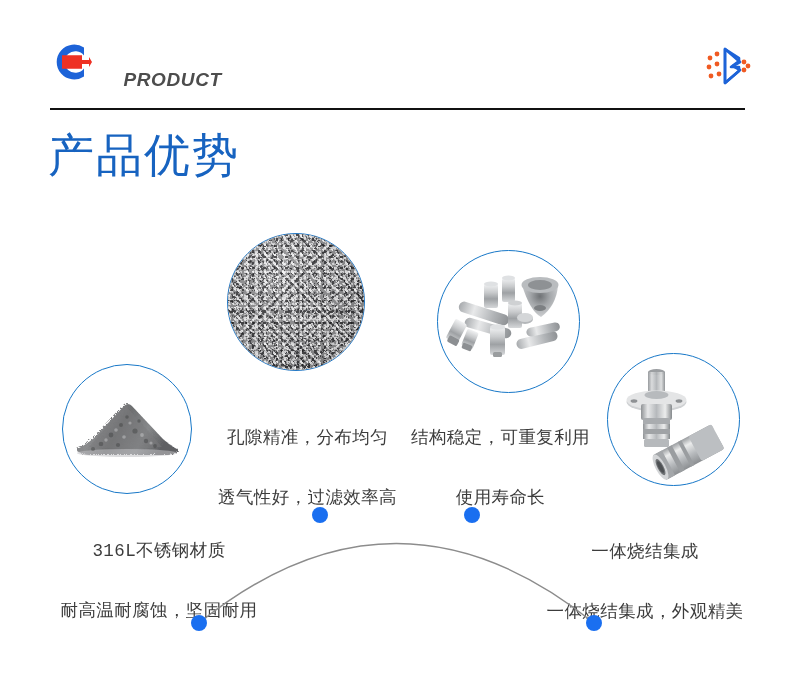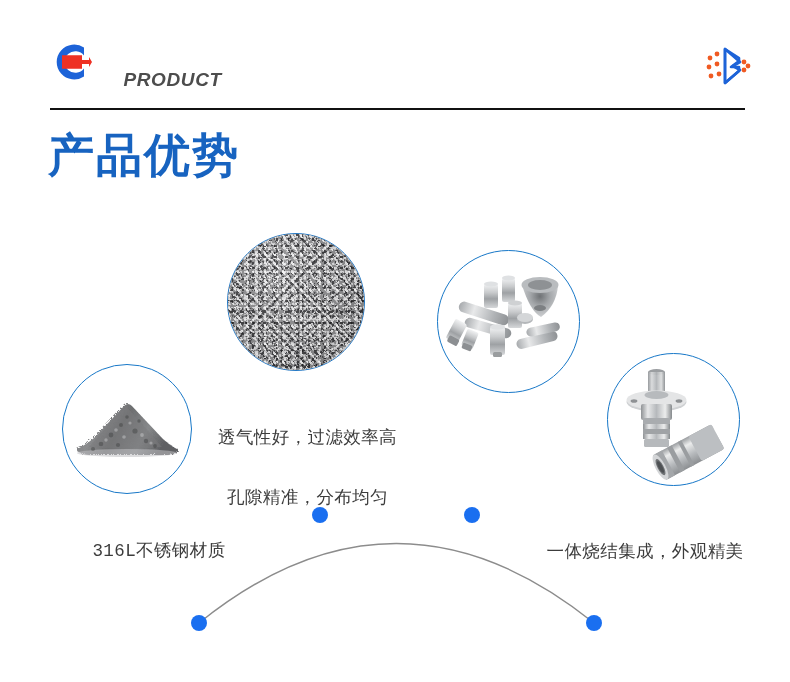--- a/index.html
+++ b/index.html
@@ -20,21 +20,21 @@
     color:#4d4d4d;white-space:pre;
   }
   .brand-title .l2{display:block;}
   .corner-mark{position:absolute;left:703px;top:38px;width:48px;height:44px;}
   .rule{
     position:absolute;left:50px;top:102px;width:695px;height:2px;
     background:#111111;
   }
   .page-title{
     position:absolute;left:48px;top:119px;
-    font-size:46px;font-weight:bold;letter-spacing:2px;
+    font-size:46px;font-weight:normal;letter-spacing:2px;
     color:#1763c0;
     font-family:"DejaVu Sans","Liberation Sans",sans-serif;
     text-align:right;
   }
 
   
   .circ{
     position:absolute;border-radius:50%;
     border:1.6px solid #1878c8;
     background:#ffffff;overflow:hidden;
@@ -283,29 +283,35 @@
         <rect x="86" y="85" width="26" height="28" rx="2" fill="#bcbfc2"></rect>
         <ellipse cx="47" cy="99" rx="5" ry="14" fill="#d3d5d7"></ellipse>
         <ellipse cx="47" cy="99" rx="3" ry="9" fill="#6e7174"></ellipse>
         <ellipse cx="47" cy="99" rx="2" ry="6.5" fill="#4e5154"></ellipse>
       </g>
     </svg>
   </div>
 
   <div class="cap cap-left">
     <div>316L不锈钢材质</div>
+    <div>耐高温耐腐蚀，坚固耐用</div>
   </div>
 
   <div class="cap cap-mid">
+    <div>孔隙精准，分布均匀</div>
     <div>透气性好，过滤效率高</div>
-    <div>孔隙精准，分布均匀</div>
-  </div>
-
+  </div>
+
+  <div class="cap cap-right">
+    <div>结构稳定，可重复利用</div>
+    <div>使用寿命长</div>
+  </div>
 
   <div class="cap cap-far">
+    <div>一体烧结集成</div>
     <div>一体烧结集成，外观精美</div>
   </div>
 
   <div class="arc-layer">
     <svg width="790" height="200" viewBox="0 0 790 200">
       <path d="M199 162 Q396 3 594 162" fill="none" stroke="#8c8c8c" stroke-width="1.4"></path>
     </svg>
     <div class="dot" style="left:191px;top:154px;"></div>
     <div class="dot" style="left:312px;top:46px;"></div>
     <div class="dot" style="left:464px;top:46px;"></div>

